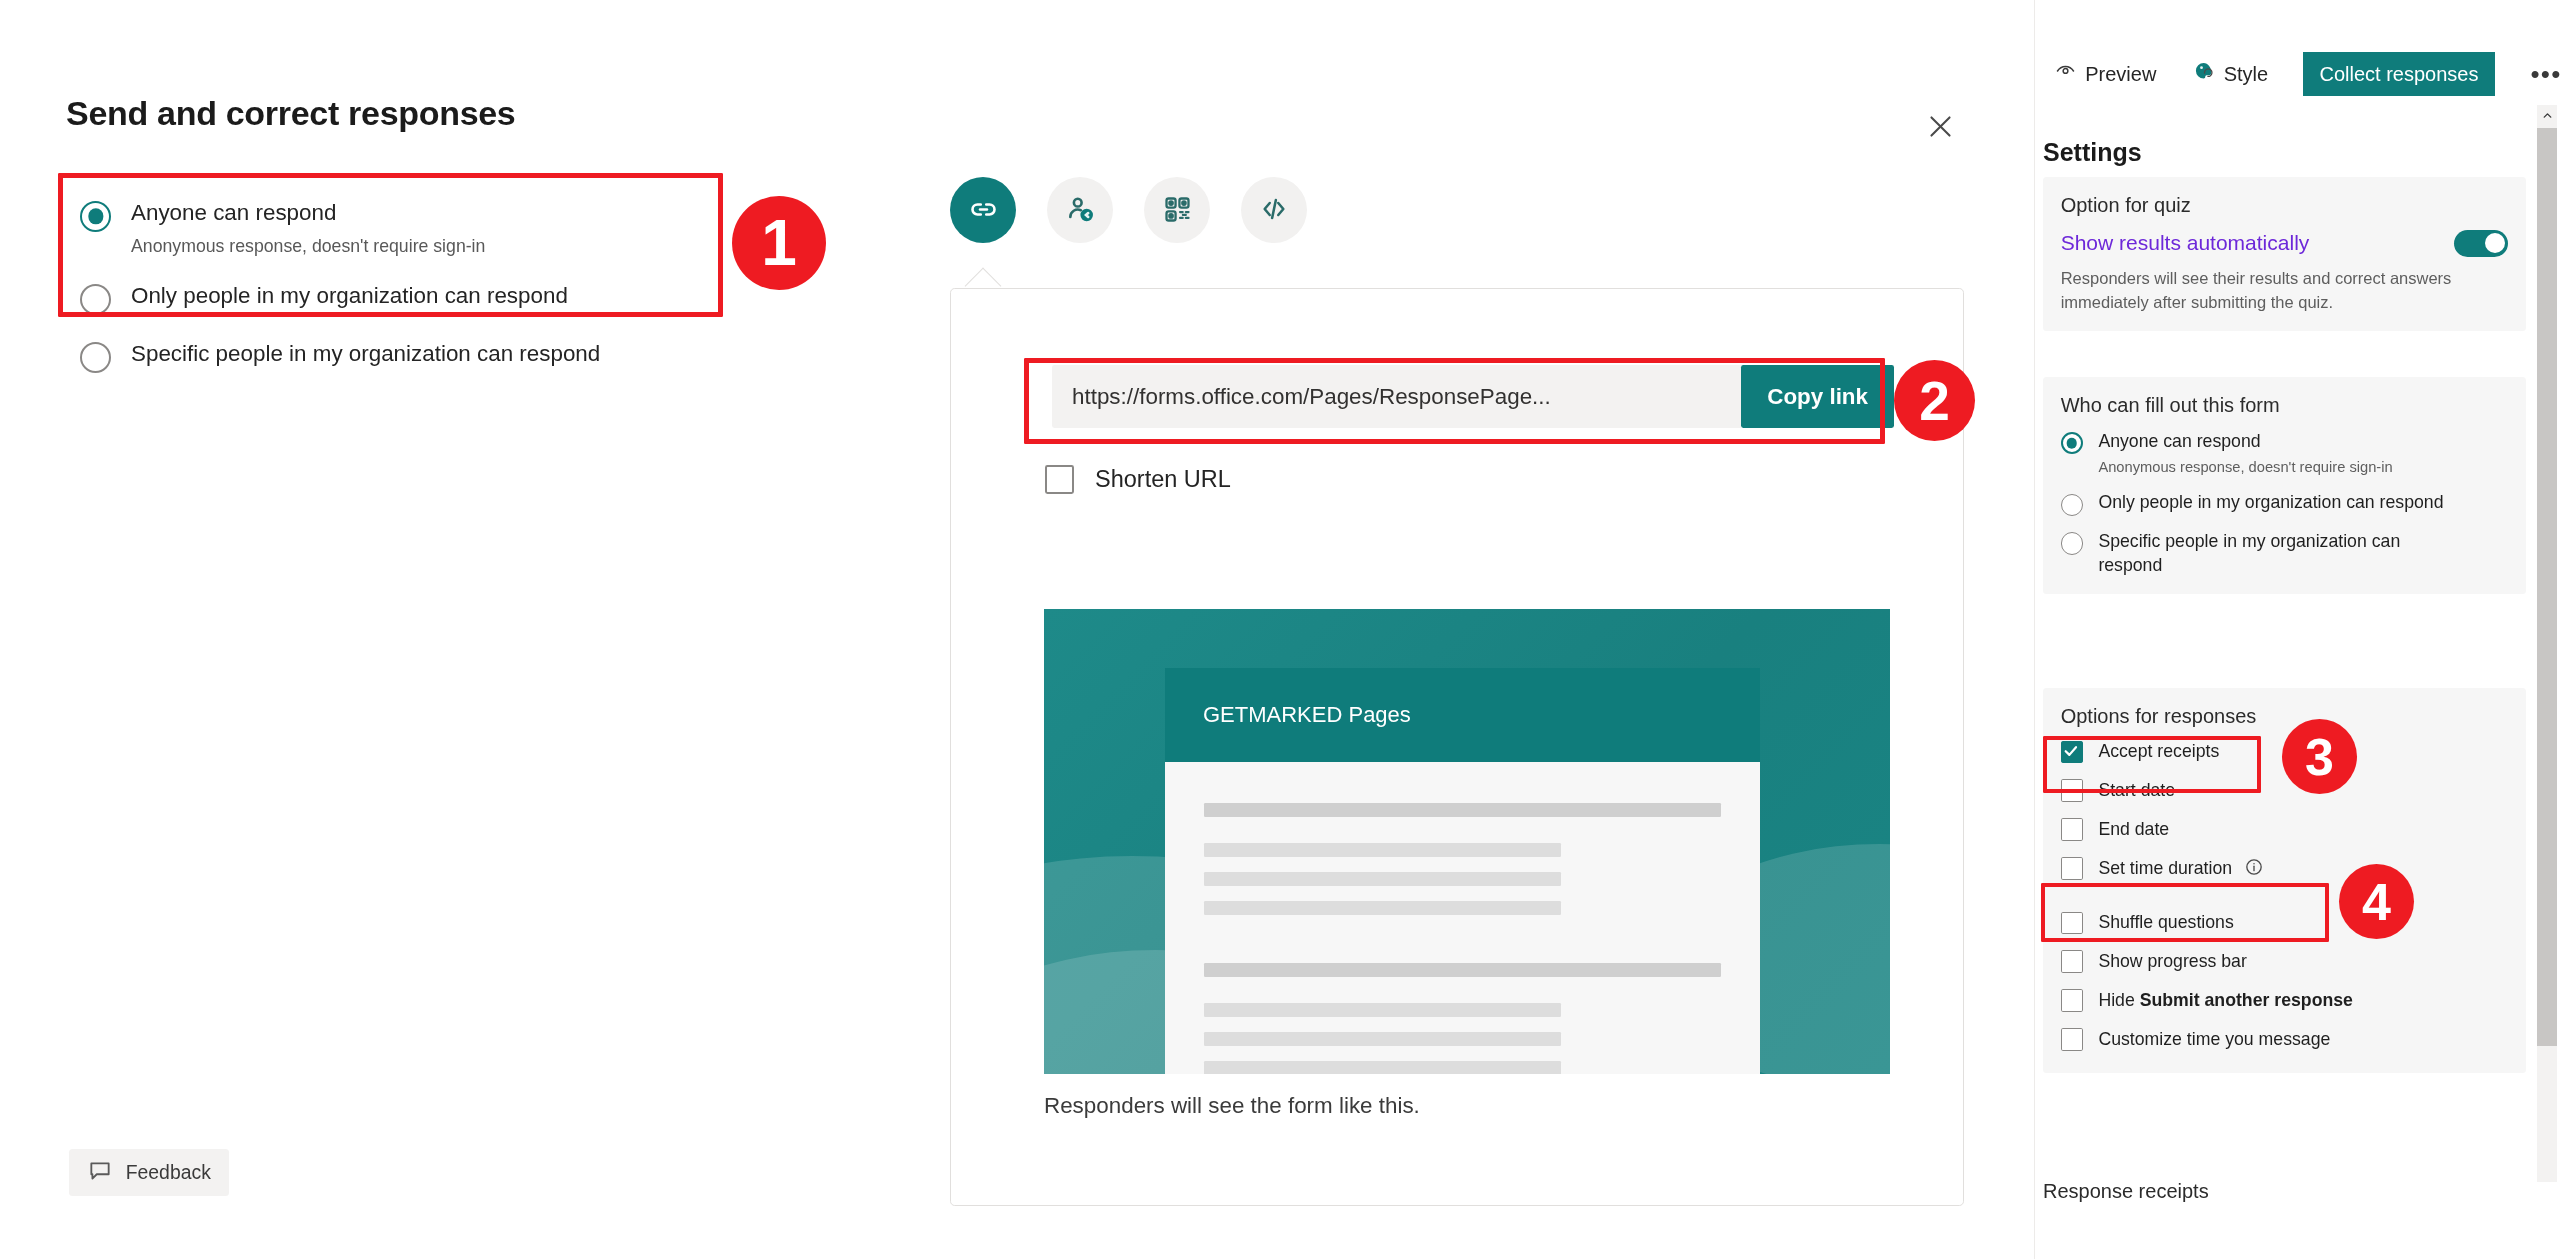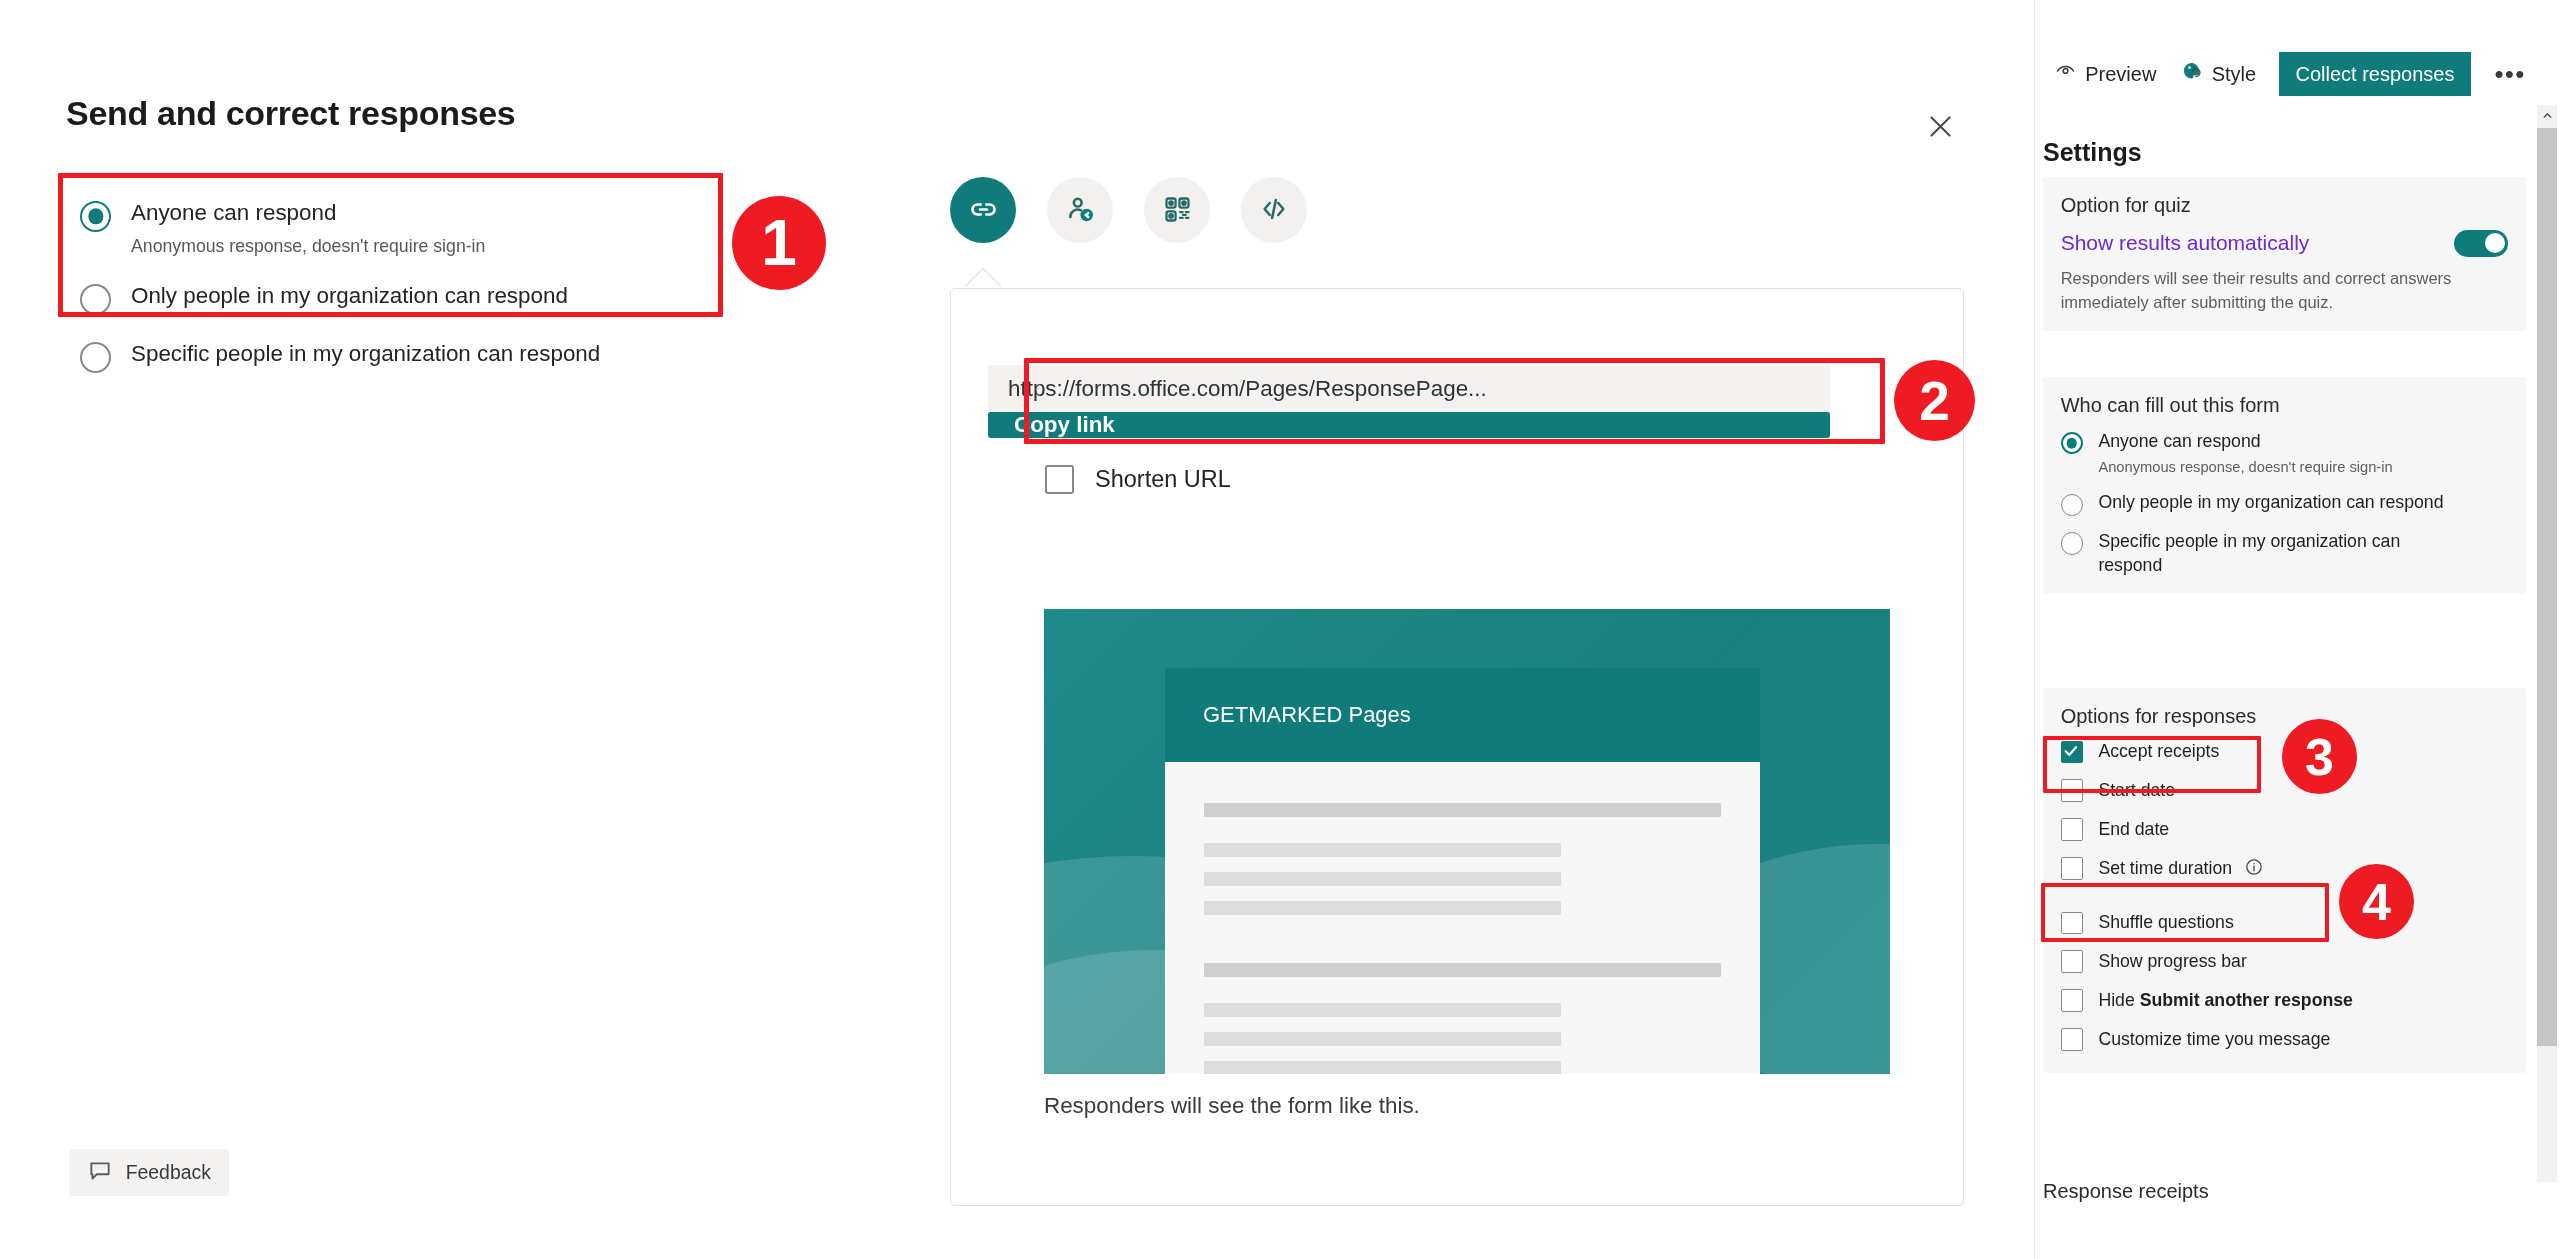--- a/index.html
+++ b/index.html
@@ -66,23 +66,23 @@
     background: #fff; border: 1.2px solid #e1dfdd; border-radius: 4.7px;
   }
   .card-beak {
     position: absolute; left: 970px; top: 273px;
     width: 26px; height: 26px; background: #fff;
     border-left: 1.2px solid #e1dfdd; border-top: 1.2px solid #e1dfdd;
     transform: rotate(45deg);
   }
 
   .link-row {
-    position: absolute; left: 988px; top: 365px;
-    width: 842px; height: 73px;
-    display: flex; align-items: stretch; flex-direction: column;
+    position: absolute; left: 1052px; top: 365px;
+    width: 842px; height: 63px;
+    display: flex; align-items: stretch;
   }
   .link-input {
     flex: 1; background: #f3f2f1; border: none; border-radius: 2.4px 0 0 2.4px;
     font-size: 22.4px; color: #323130; padding: 0 20px;
     font-family: "Liberation Sans", sans-serif;
     display: flex; align-items: center; overflow: hidden; white-space: nowrap;
   }
   .copy-btn {
     background: #0f7c7b; color: #fff; border: none; border-radius: 2.4px;
     font-size: 22.4px; font-weight: bold; padding: 0 26px; cursor: pointer;
@@ -129,21 +129,21 @@
     font-size: 22.4px; color: #3b3b3b;
   }
 
   
   .settings-panel {
     position: absolute; left: 2034px; top: 0; width: 542px; height: 1259px;
     background: #ffffff; border-left: 1.2px solid #edebe9;
   }
   .top-toolbar {
     position: absolute; left: 2043px; top: 52px;
-    display: flex; align-items: center; gap: 0px;
+    display: flex; align-items: center; gap: 12px;
   }
   .tb-item {
     display: flex; align-items: center; gap: 9.4px;
     padding: 8.2px 11.8px; cursor: pointer; font-size: 20px; color: #262626;
   }
   .tb-primary {
     background: #0f7c7b; color: #ffffff; border-radius: 0;
     padding: 10.6px 16.5px; font-size: 20px; cursor: pointer; margin-left: 11px;
   }
   .tb-more {

